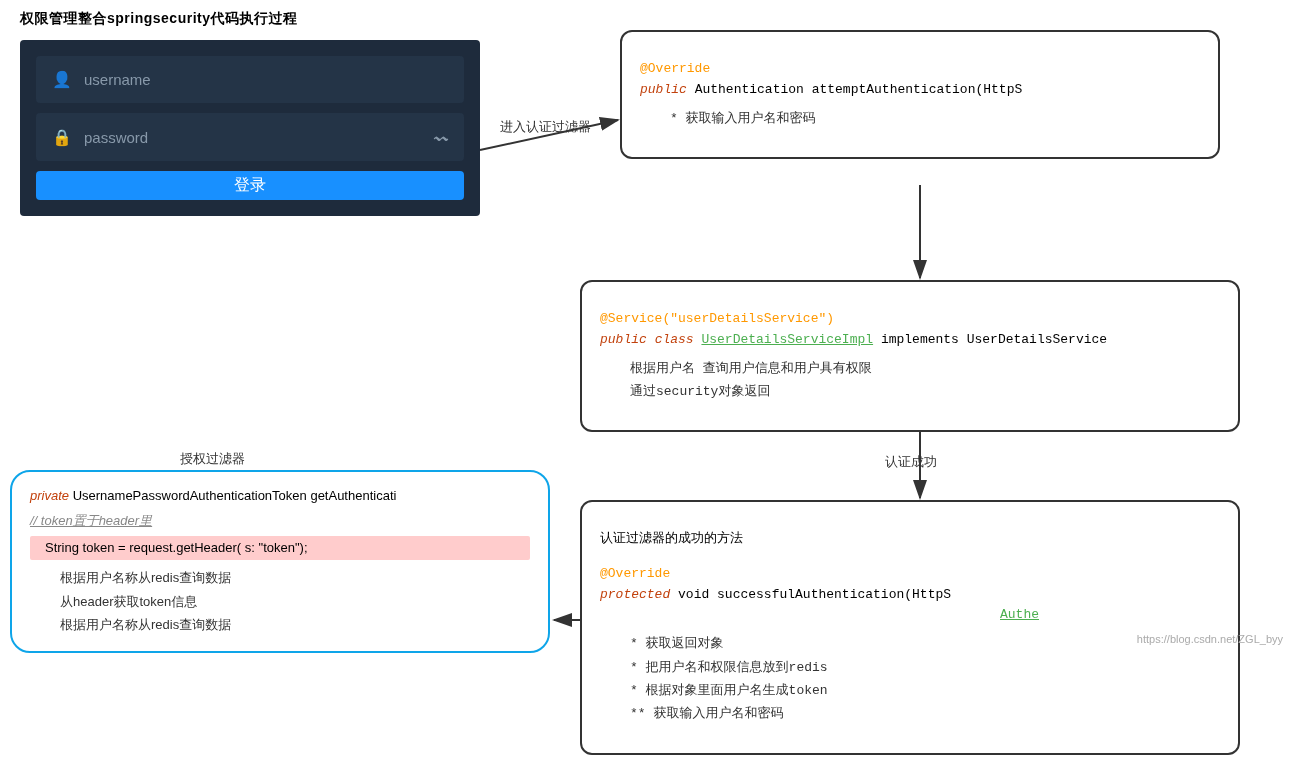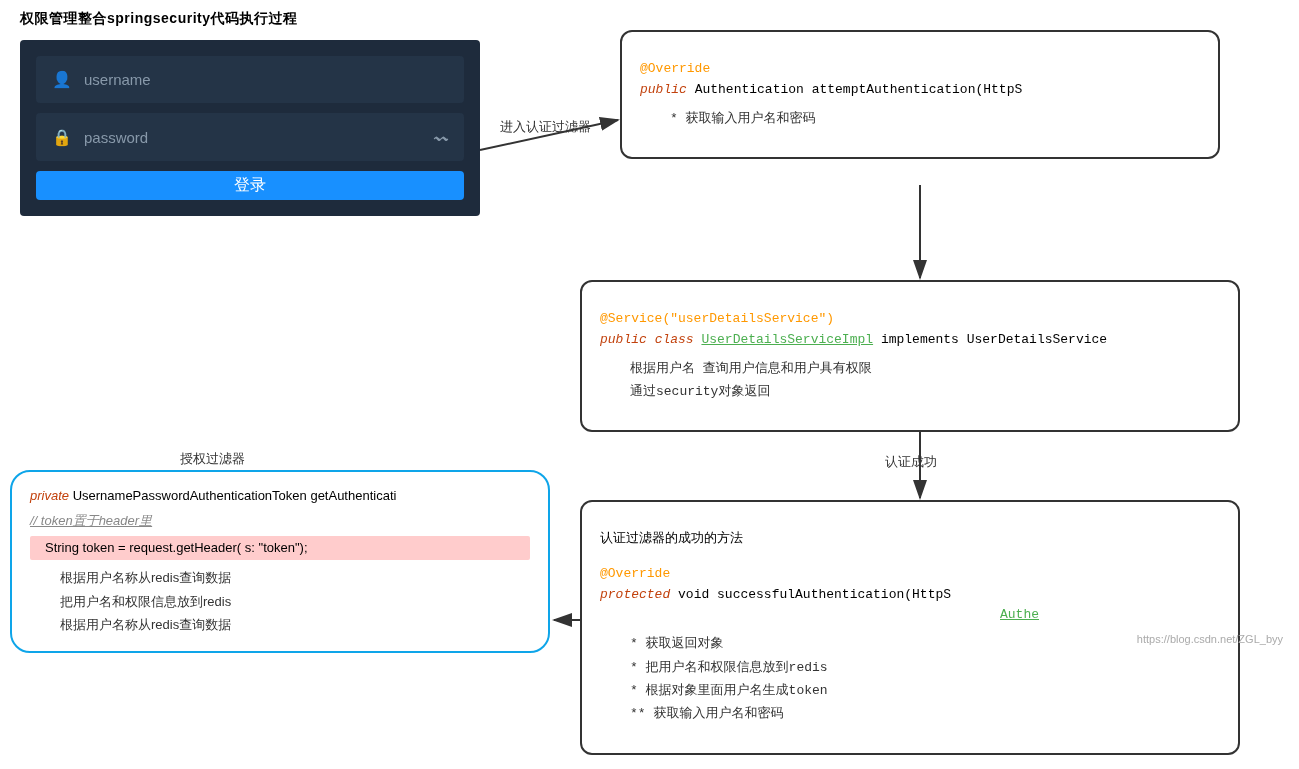--- a/index.html
+++ b/index.html
@@ -243,21 +243,21 @@
       <span> UsernamePasswordAuthenticationToken getAuthenticati</span>
     </div>
     <div style="margin-top:4px;">
       <span class="c-comment">// token置于header里</span>
     </div>
     <div style="margin-top:4px;">
       <span class="c-red-bg">String token = request.getHeader( s: "token");</span>
     </div>
     <div class="desc-text">
       <div>根据用户名称从redis查询数据</div>
-      <div>把用户名和权限信息放到redis</div>
+      <div>从header获取token信息</div>
       <div>根据用户名称从redis查询数据</div>
     </div>
   </div>
 
   <div class="code-box code-box-3">
     <div style="text-align:left; margin-bottom:14px; font-family: Liberation Mono, monospace;">认证过滤器的成功的方法</div>
     <div>
       <span class="c-annotation">@Override</span>
     </div>
     <div>

